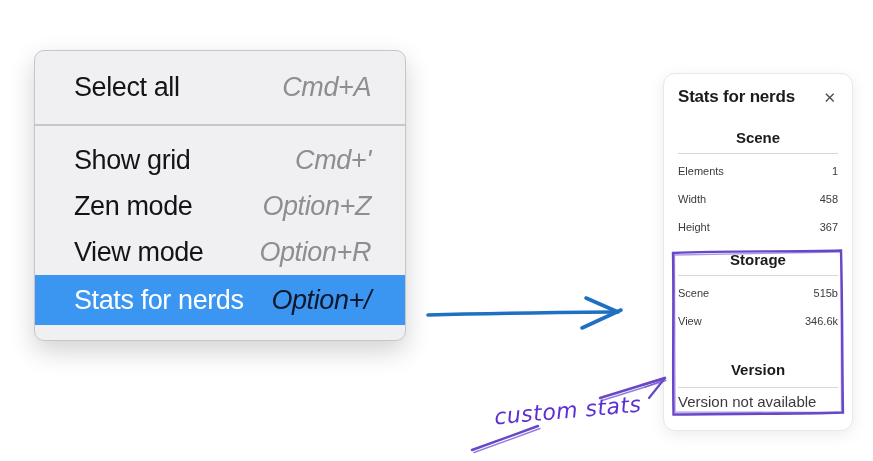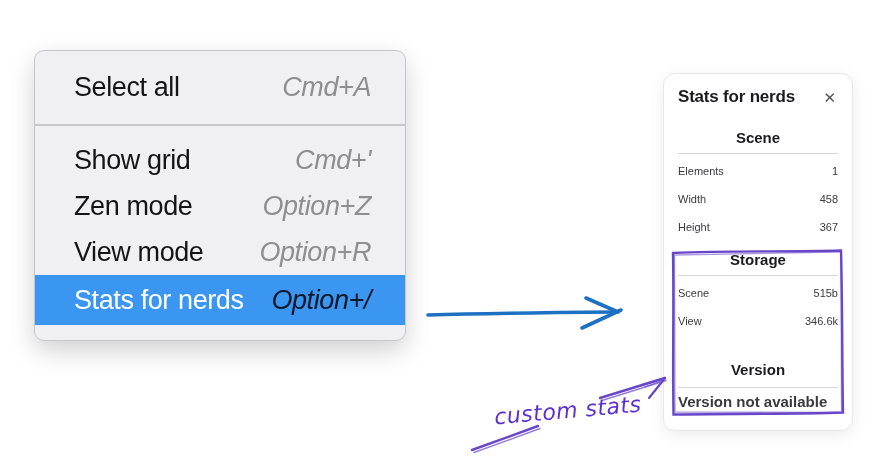--- a/index.html
+++ b/index.html
@@ -53,21 +53,21 @@
   .sec-header.scene{margin-top:22px;}
   .sec-header.storage{margin-top:10px;}
   .sec-header.version{margin-top:26px;}
   .divider{border-top:1px solid #d7d7db;margin-top:7px;}
   .divider.version-div{margin-top:9px;}
   .rows{margin-top:3px;}
   .stat-row{
     display:flex;justify-content:space-between;
     font-size:11px;color:#3a3a3e;line-height:28px;
   }
-  .note{font-size:15px;color:#3a3a3e;line-height:28px;white-space:nowrap;font-weight:bold;}
+  .note{font-size:15px;color:#3a3a3e;line-height:28px;white-space:nowrap;}
 
   
   .annot{position:absolute;pointer-events:none;}
   .annot-label{
     position:absolute;left:494px;top:398px;
     font-family:"DejaVu Sans", sans-serif;
     font-style:italic;
     font-size:22px;
     color:var(--annotation-text-violet,#5c2ed3);
     transform:rotate(-5deg);

